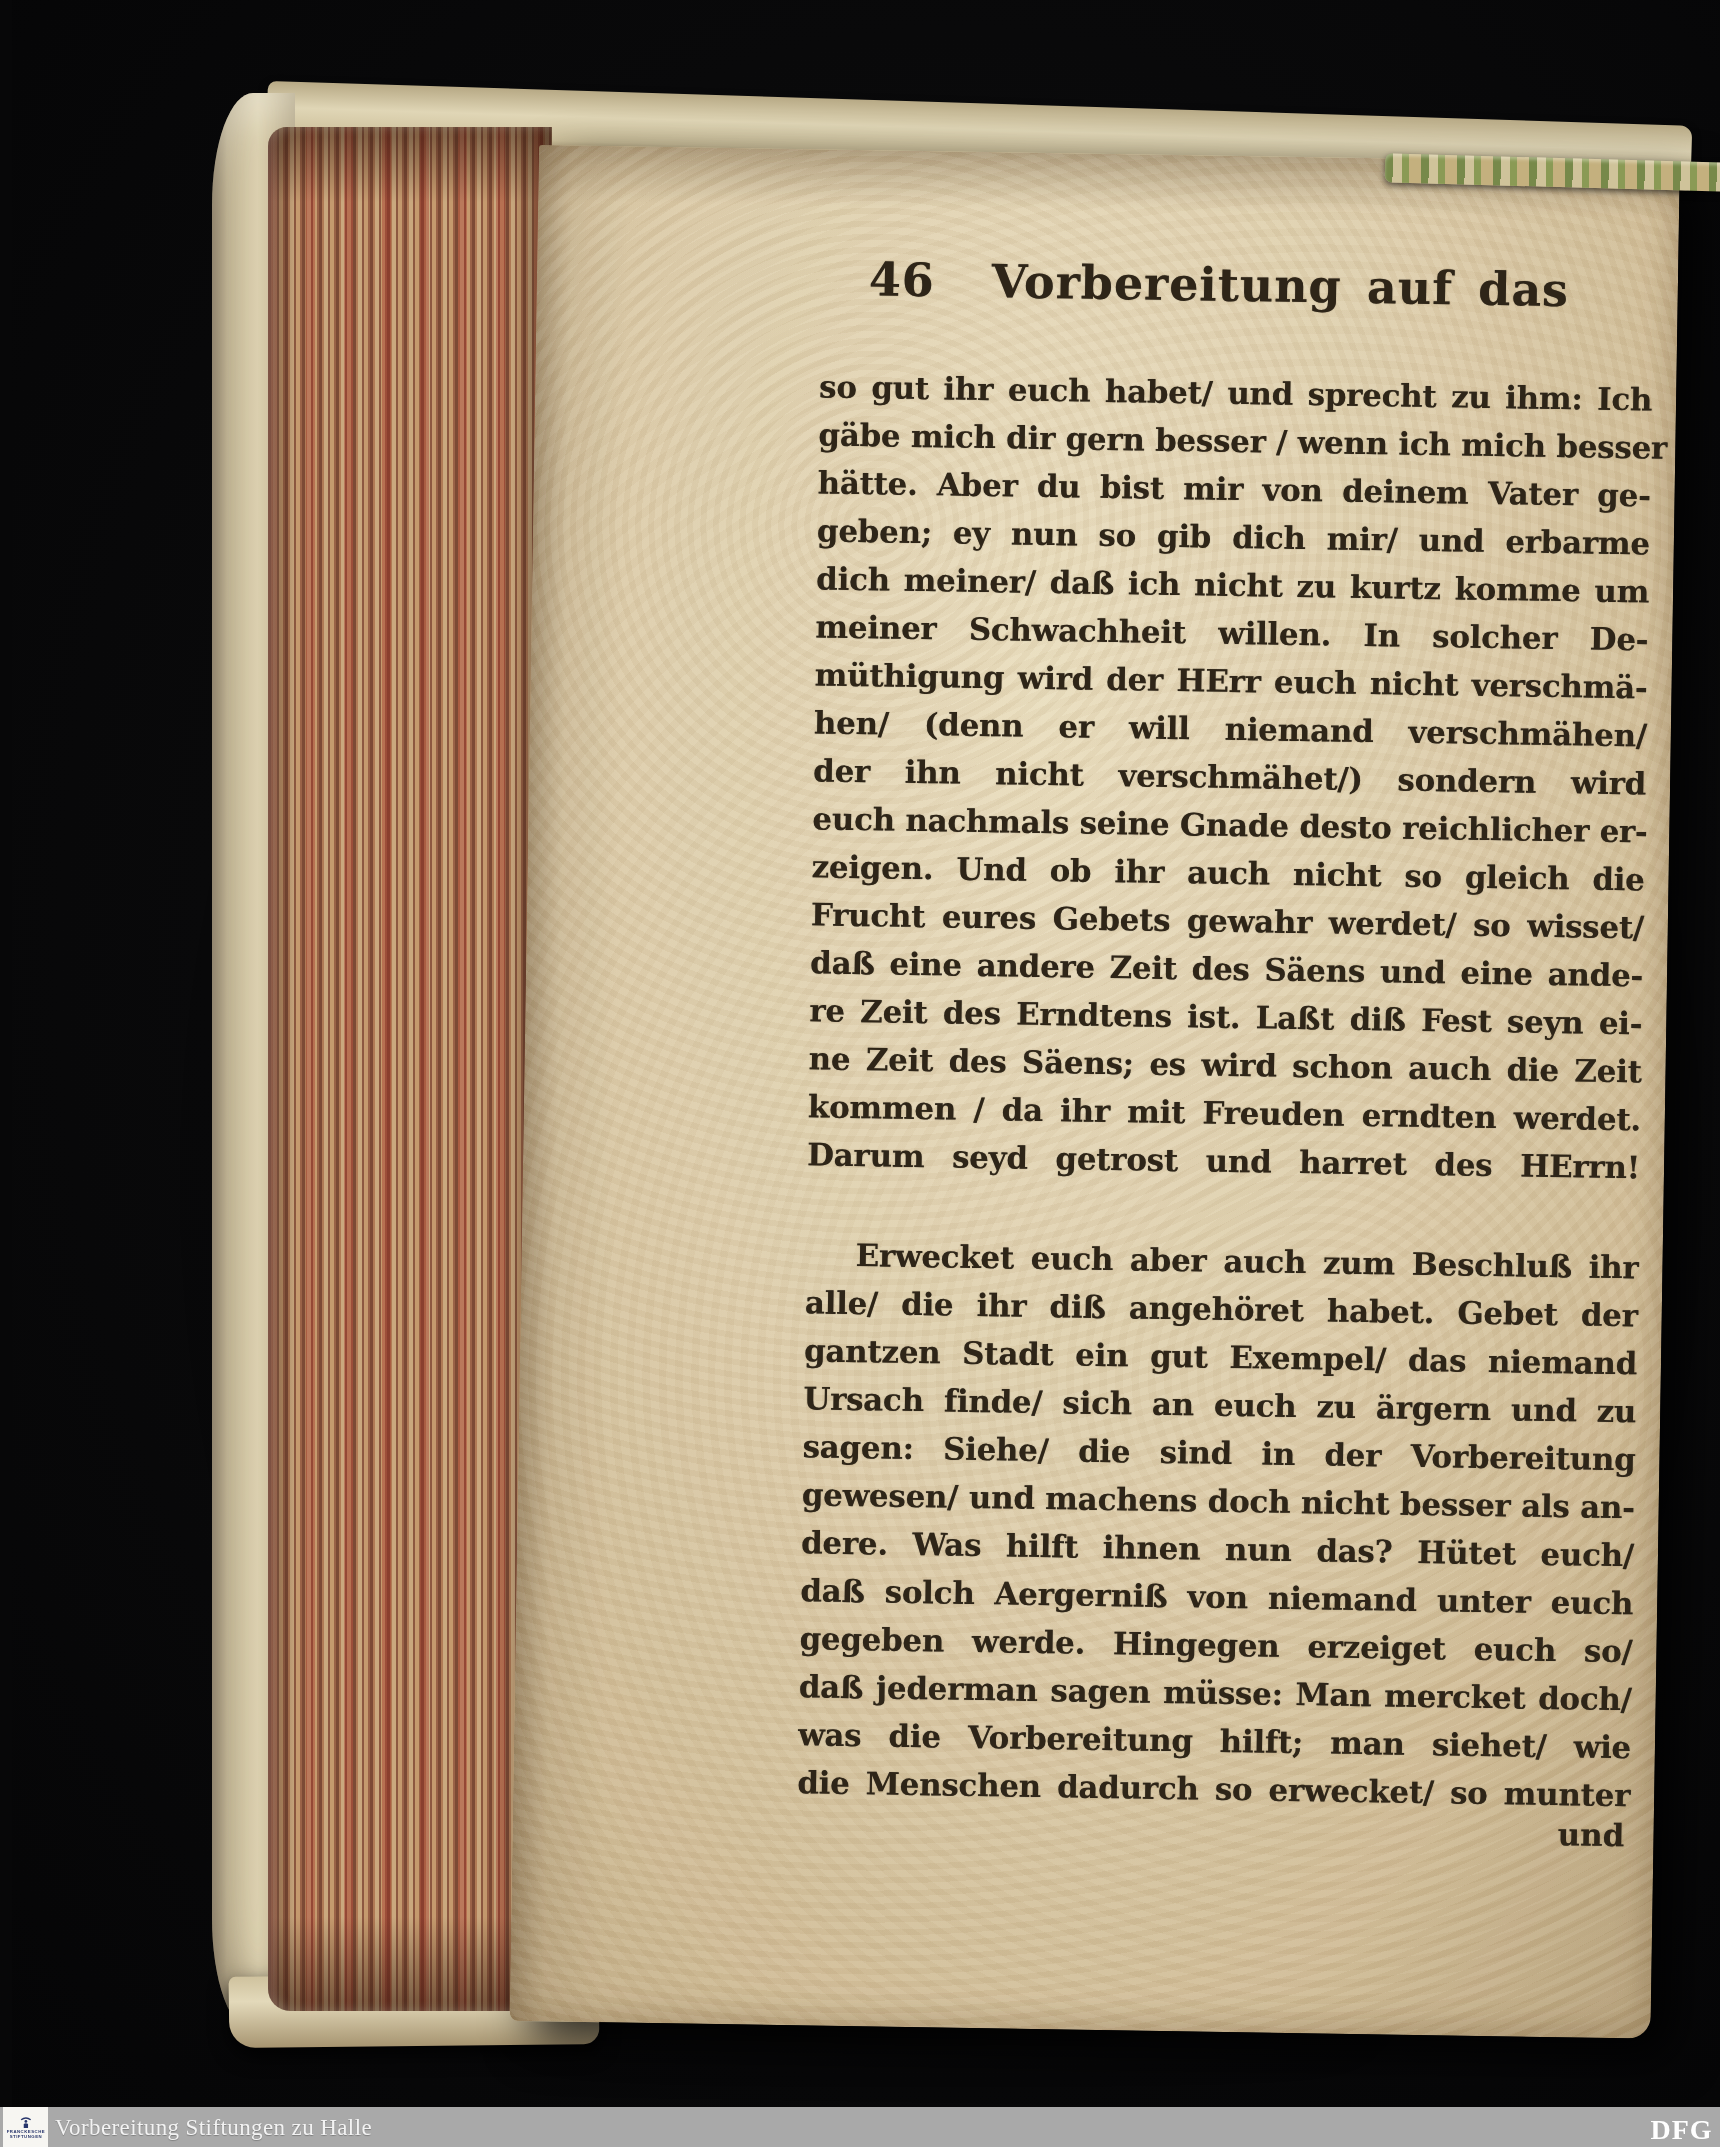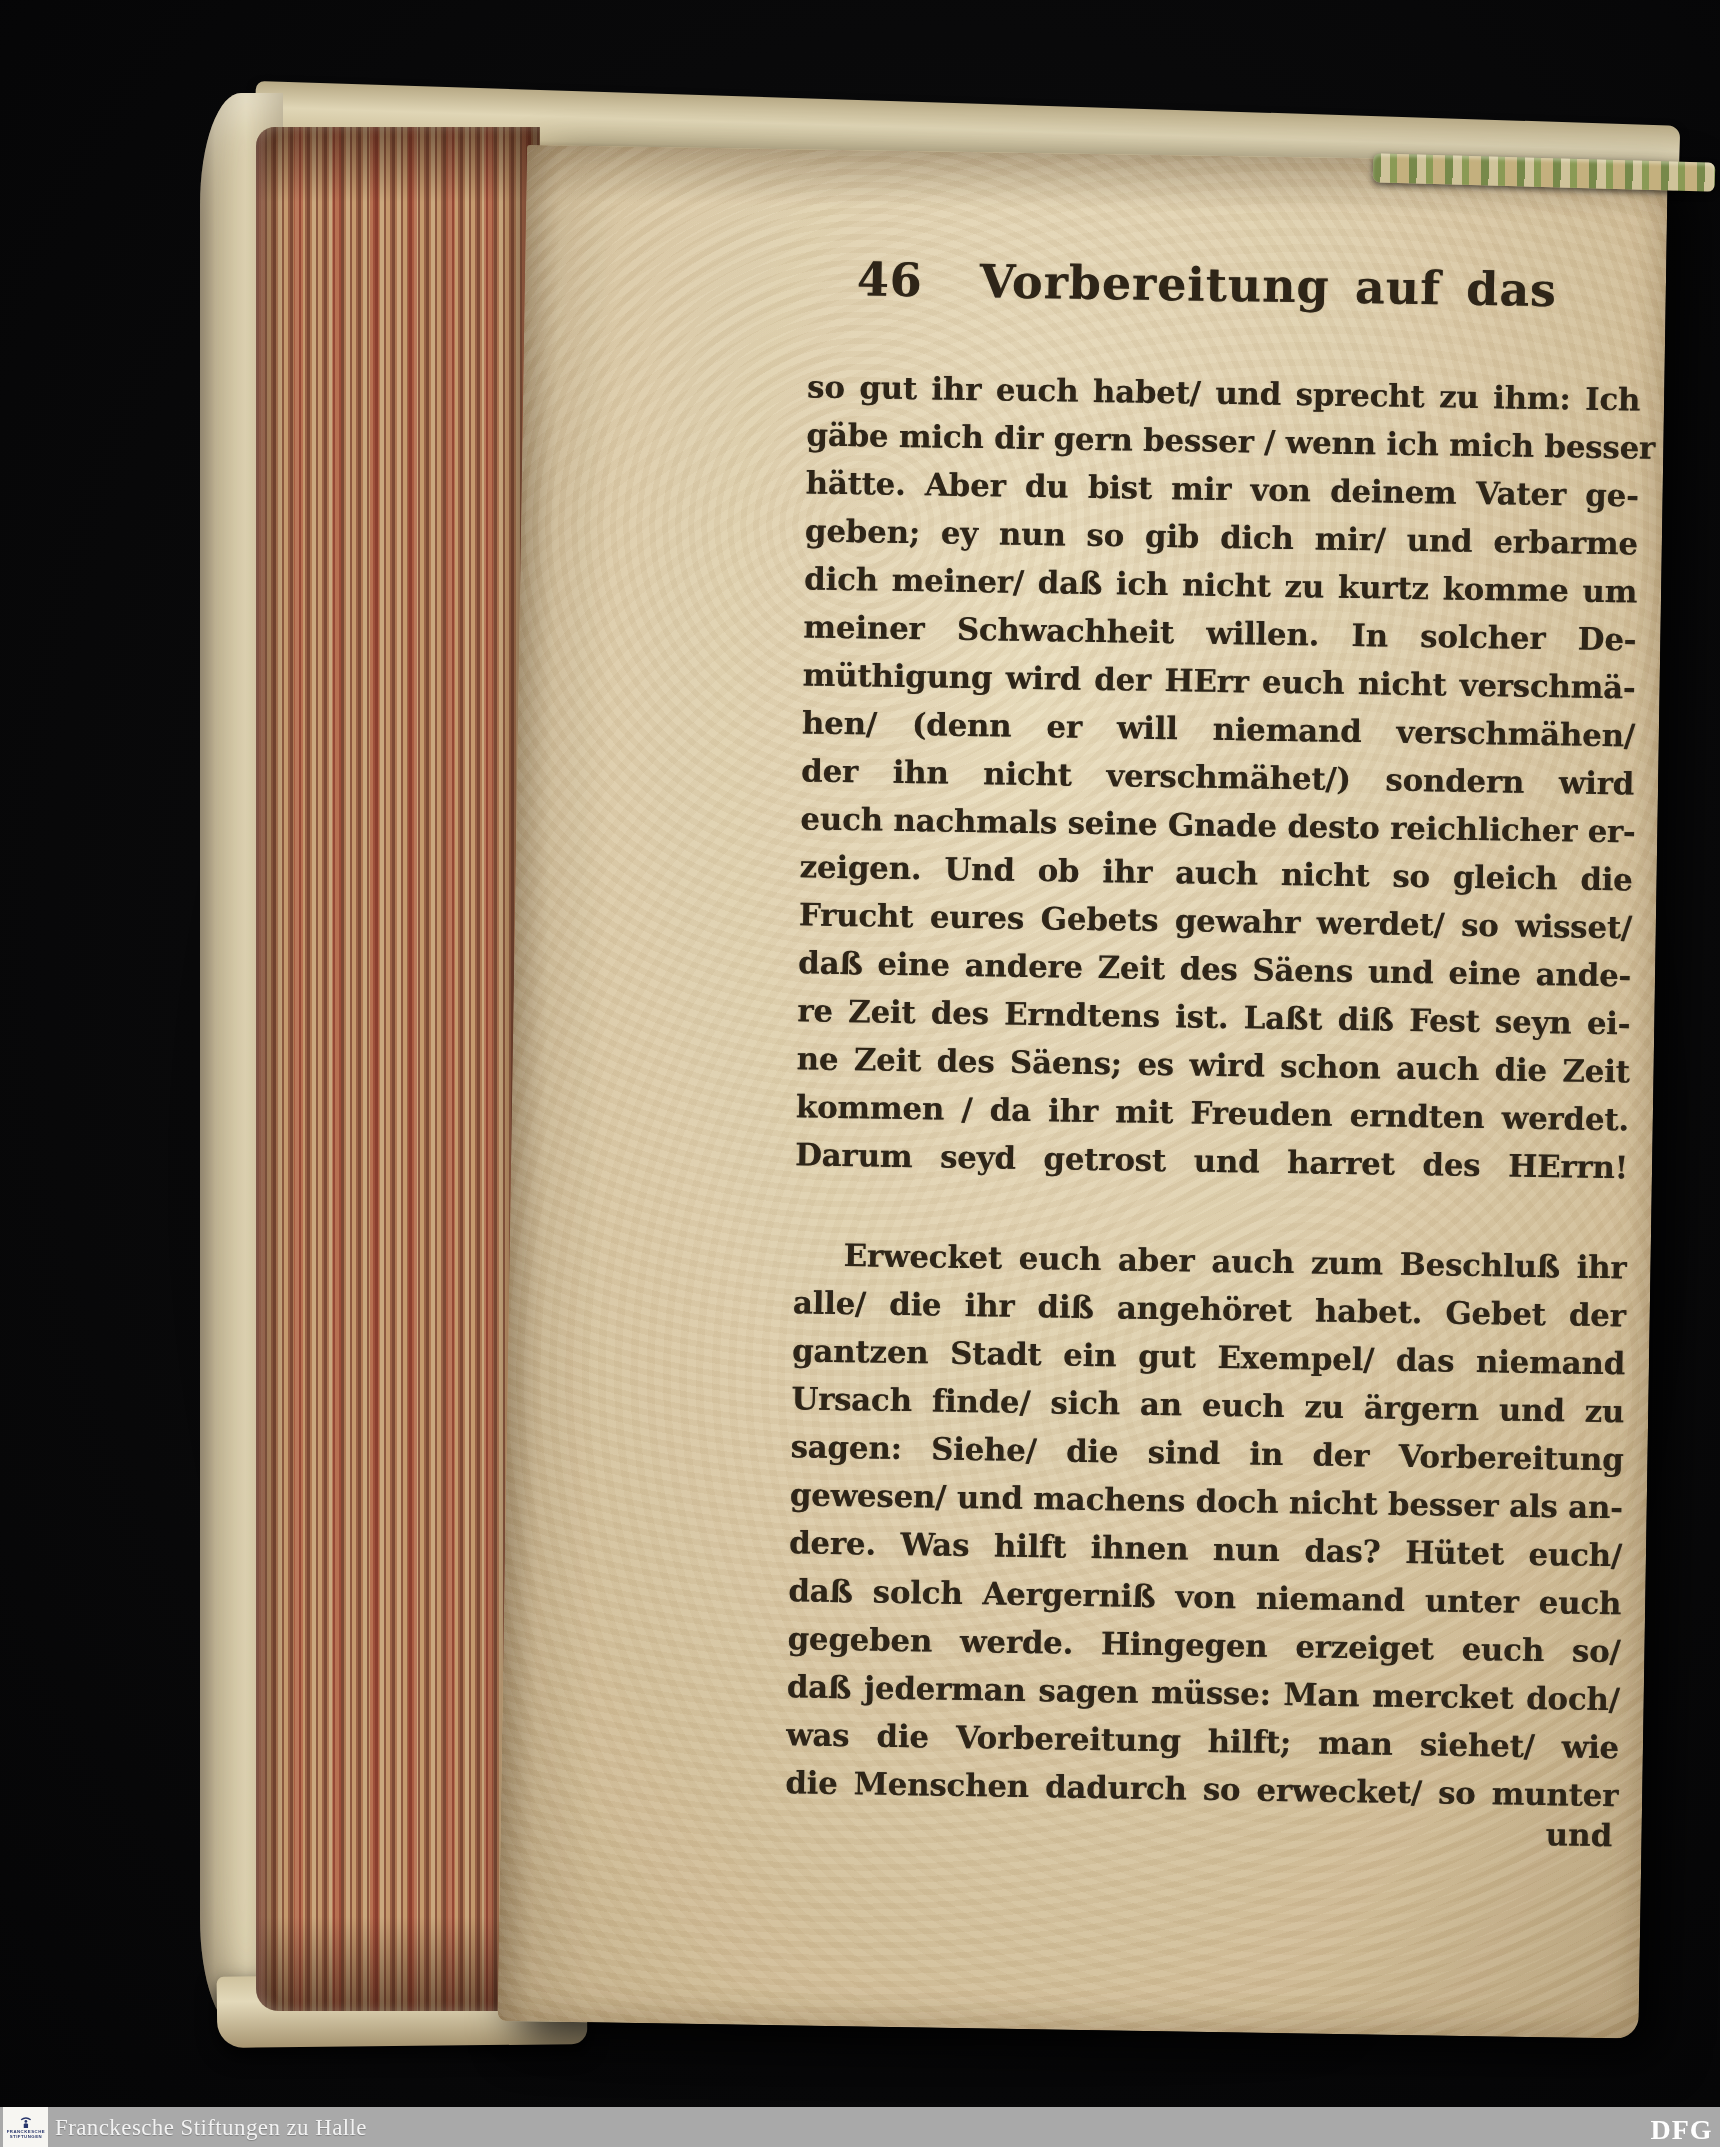--- a/index.html
+++ b/index.html
@@ -8,20 +8,21 @@
     background:#070708;
     position:relative;
     overflow:hidden;
     font-family:"DejaVu Serif", serif;
   }
   
   .photo{
     position:absolute;inset:0;
     background:
       radial-gradient(ellipse at 55% 45%, #111113 0%, #0a0a0b 45%, #050506 100%);
+    margin-left: 12px;
   }
   
   .book-shadow{
     position:absolute;left:172px;top:112px;width:1514px;height:1944px;
     background:radial-gradient(ellipse at 50% 55%, rgba(0,0,0,.9), rgba(0,0,0,0) 70%);
     filter:blur(15.5px);
   }
   .cover-left{
     position:absolute;left:200px;top:93px;width:83px;height:1938px;
     background:linear-gradient(90deg,#8f8166 0%, #c7ba98 18%, #ded3b2 55%, #cabc97 100%);
@@ -203,16 +204,16 @@
 <div class="footer-bar">
   <div class="inst-logo-box">
     <svg width="13.8" height="13.8" viewBox="0 0 16 16">
       <path d="M2 5 Q8 0 14 5 L13 6 Q8 2.5 3 6 Z" fill="#27356b"></path>
       <circle cx="8" cy="7.5" r="1.6" fill="#27356b"></circle>
       <path d="M5.5 15 L5.5 10.5 Q8 8.5 10.5 10.5 L10.5 15 Z" fill="#27356b"></path>
     </svg>
     <div class="inst-logo-text">FRANCKESCHE</div>
     <div class="inst-logo-text">STIFTUNGEN</div>
   </div>
-  <div class="inst-name">Franckesche Stiftungen zu Halle</div>
+  <div class="inst-name">Vorbereitung Stiftungen zu Halle</div>
   <div class="dfg-logo">DFG</div>
 </div>
 
 
 </body></html>

